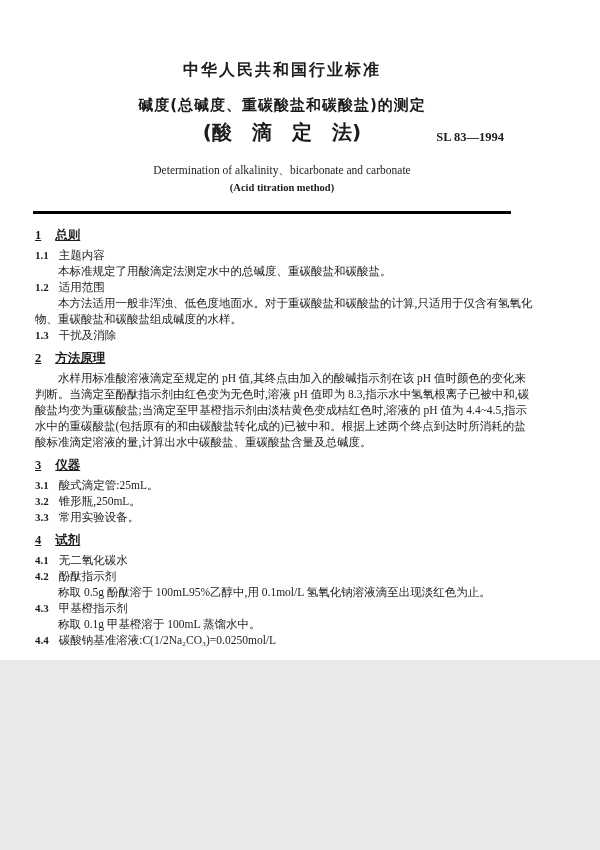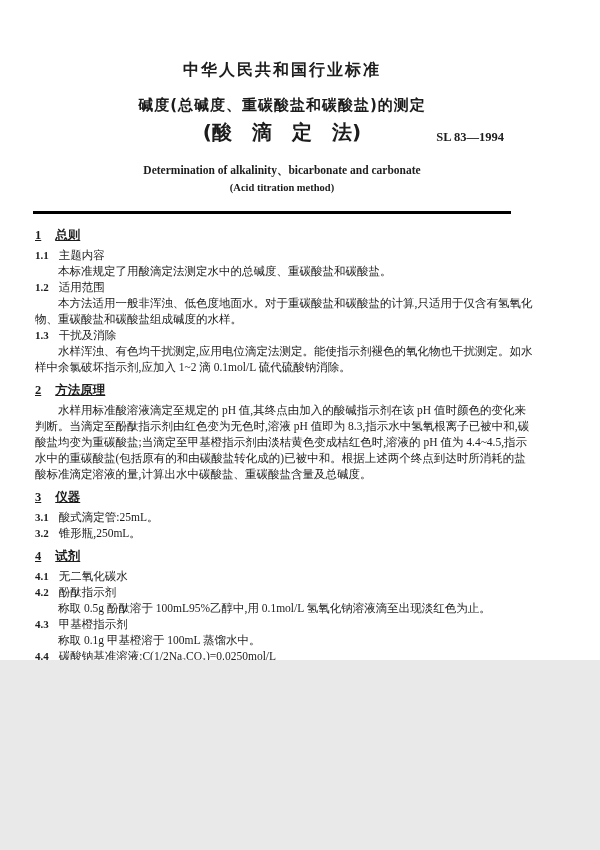--- a/index.html
+++ b/index.html
@@ -11,21 +11,21 @@
   
   .header{text-align:center;padding-right:36px;}
   .std-type{padding-top:60px;font-size:16px;font-weight:700;letter-spacing:2px;
     font-family:"DejaVu Sans",sans-serif;}
   .title-cn{margin-top:15px;font-size:15px;font-weight:700;letter-spacing:1px;
     font-family:"DejaVu Sans",sans-serif;}
   .title-row2{position:relative;margin-top:4px;font-size:20px;font-weight:700;
     font-family:"DejaVu Sans",sans-serif;}
   .sl-code{position:absolute;right:60px;bottom:1px;font-size:12.5px;font-weight:700;
     letter-spacing:0;font-family:"Liberation Serif",serif;text-align:center;}
-  .title-en{margin-top:17px;font-size:11.5px;font-weight:700;}
+  .title-en{margin-top:17px;font-size:11.5px;font-weight:400;}
   .title-en2{margin-top:4px;font-size:10.5px;font-weight:700;}
   .rule-thick{margin:18px 0 0 33px;width:478px;height:3px;background:#000;}
   
   .main{margin:13px 0 0 35px;width:500px;font-size:11.5px;line-height:16px;}
   .sec{font-size:12.5px;font-weight:700;margin:7px 0 4px;text-decoration:underline;}
   .sec:first-child{margin-top:0;}
   .sec .num{margin-right:14px;}
   .sub{margin:0;}
   .sub .num{font-weight:700;margin-right:10px;font-size:11px;
     font-family:Liberation Serif, serif;}
@@ -69,35 +69,37 @@
     <div class="para">本标准规定了用酸滴定法测定水中的总碱度、重碳酸盐和碳酸盐。</div>
 
     <div class="sub">
       <span class="num">1.2</span><span>适用范围</span>
     </div>
     <div class="para">本方法适用一般非浑浊、低色度地面水。对于重碳酸盐和碳酸盐的计算,只适用于仅含有氢氧化物、重碳酸盐和碳酸盐组成碱度的水样。</div>
 
     <div class="sub">
       <span class="num">1.3</span><span>干扰及消除</span>
     </div>
-    <div class="para">水样浑浊、有色均干扰测定,应用电位滴定法测定。能使指示剂褪色的氧化物也干扰测定。如水样中余氯破坏指示剂,应加入 1~2 滴 0.1mol/L 硫代硫酸钠消除。</div>
 
     <div class="sec">
       <span class="num">2</span><span>方法原理</span>
     </div>
     <div class="para">水样用标准酸溶液滴定至规定的 pH 值,其终点由加入的酸碱指示剂在该 pH 值时颜色的变化来判断。当滴定至酚酞指示剂由红色变为无色时,溶液 pH 值即为 8.3,指示水中氢氧根离子已被中和,碳酸盐均变为重碳酸盐;当滴定至甲基橙指示剂由淡桔黄色变成桔红色时,溶液的 pH 值为 4.4~4.5,指示水中的重碳酸盐(包括原有的和由碳酸盐转化成的)已被中和。根据上述两个终点到达时所消耗的盐酸标准滴定溶液的量,计算出水中碳酸盐、重碳酸盐含量及总碱度。</div>
 
     <div class="sec">
       <span class="num">3</span><span>仪器</span>
     </div>
     <div class="sub">
       <span class="num">3.1</span><span>酸式滴定管:25mL。</span>
     </div>
     <div class="sub">
       <span class="num">3.2</span><span>锥形瓶,250mL。</span>
+    </div>
+    <div class="sub">
+      <span class="num">3.3</span><span>常用实验设备。</span>
     </div>
 
     <div class="sec">
       <span class="num">4</span><span>试剂</span>
     </div>
     <div class="sub">
       <span class="num">4.1</span><span>无二氧化碳水</span>
     </div>
     <div class="sub">
       <span class="num">4.2</span><span>酚酞指示剂</span>

